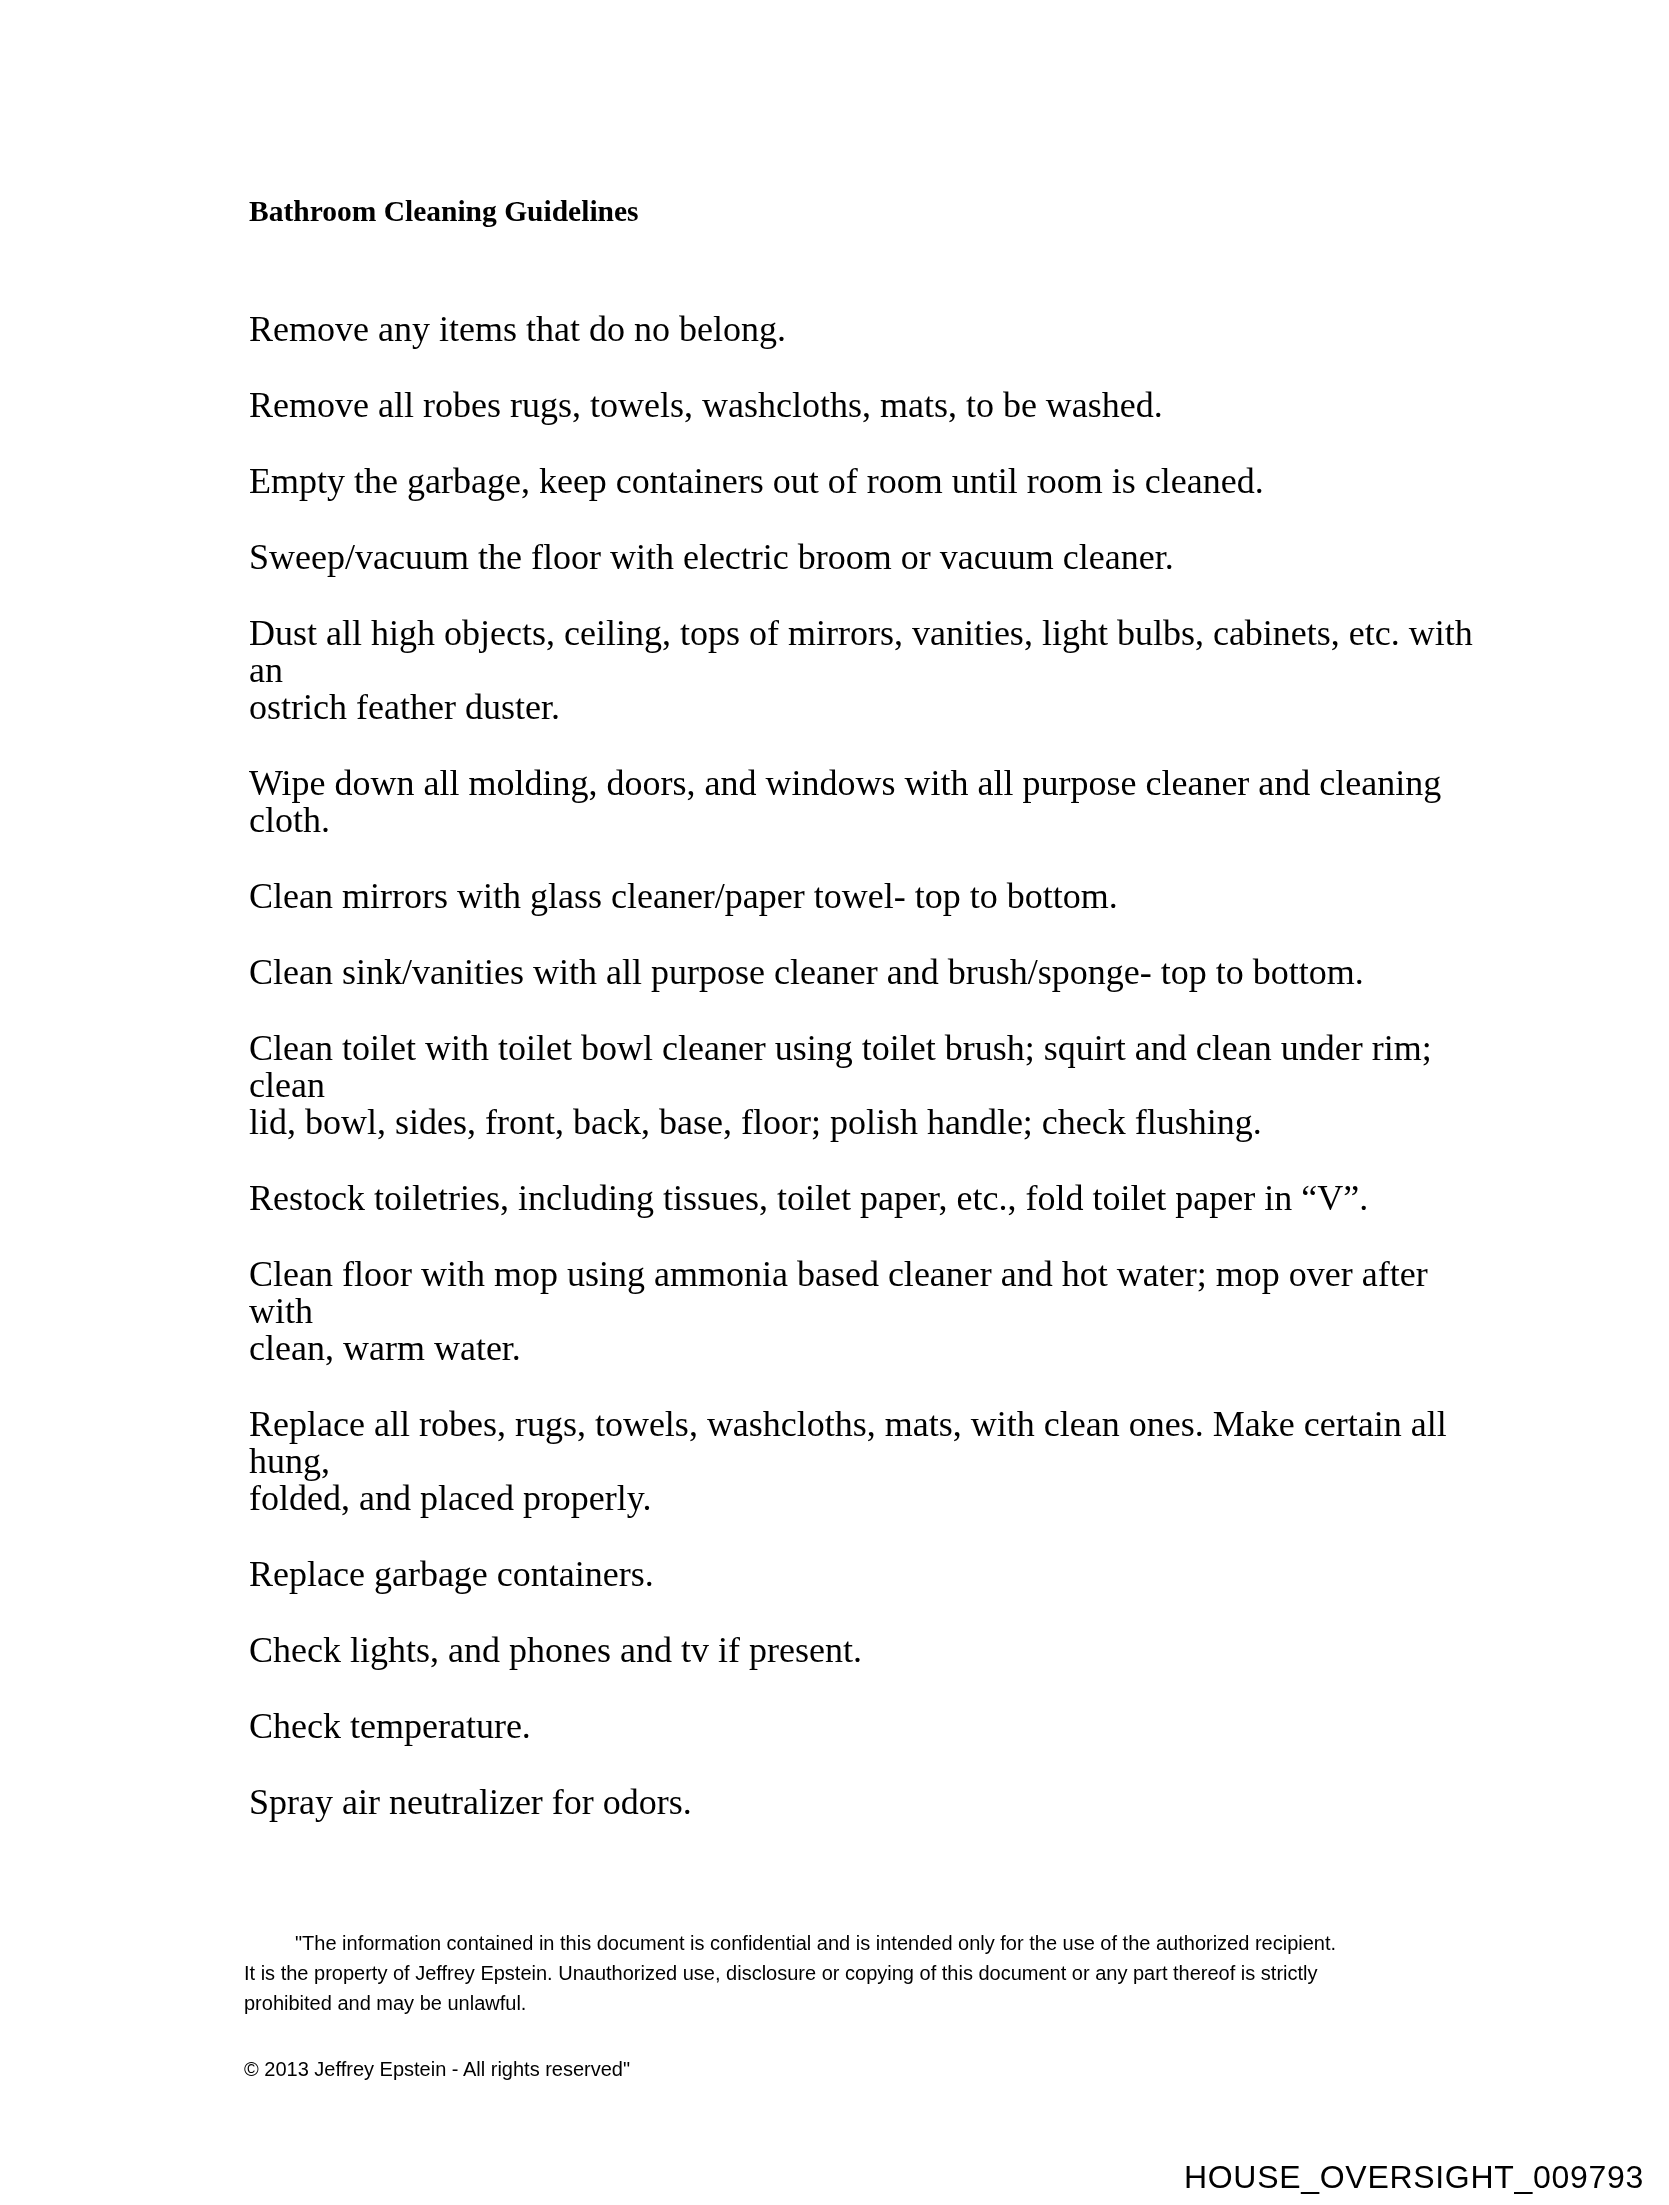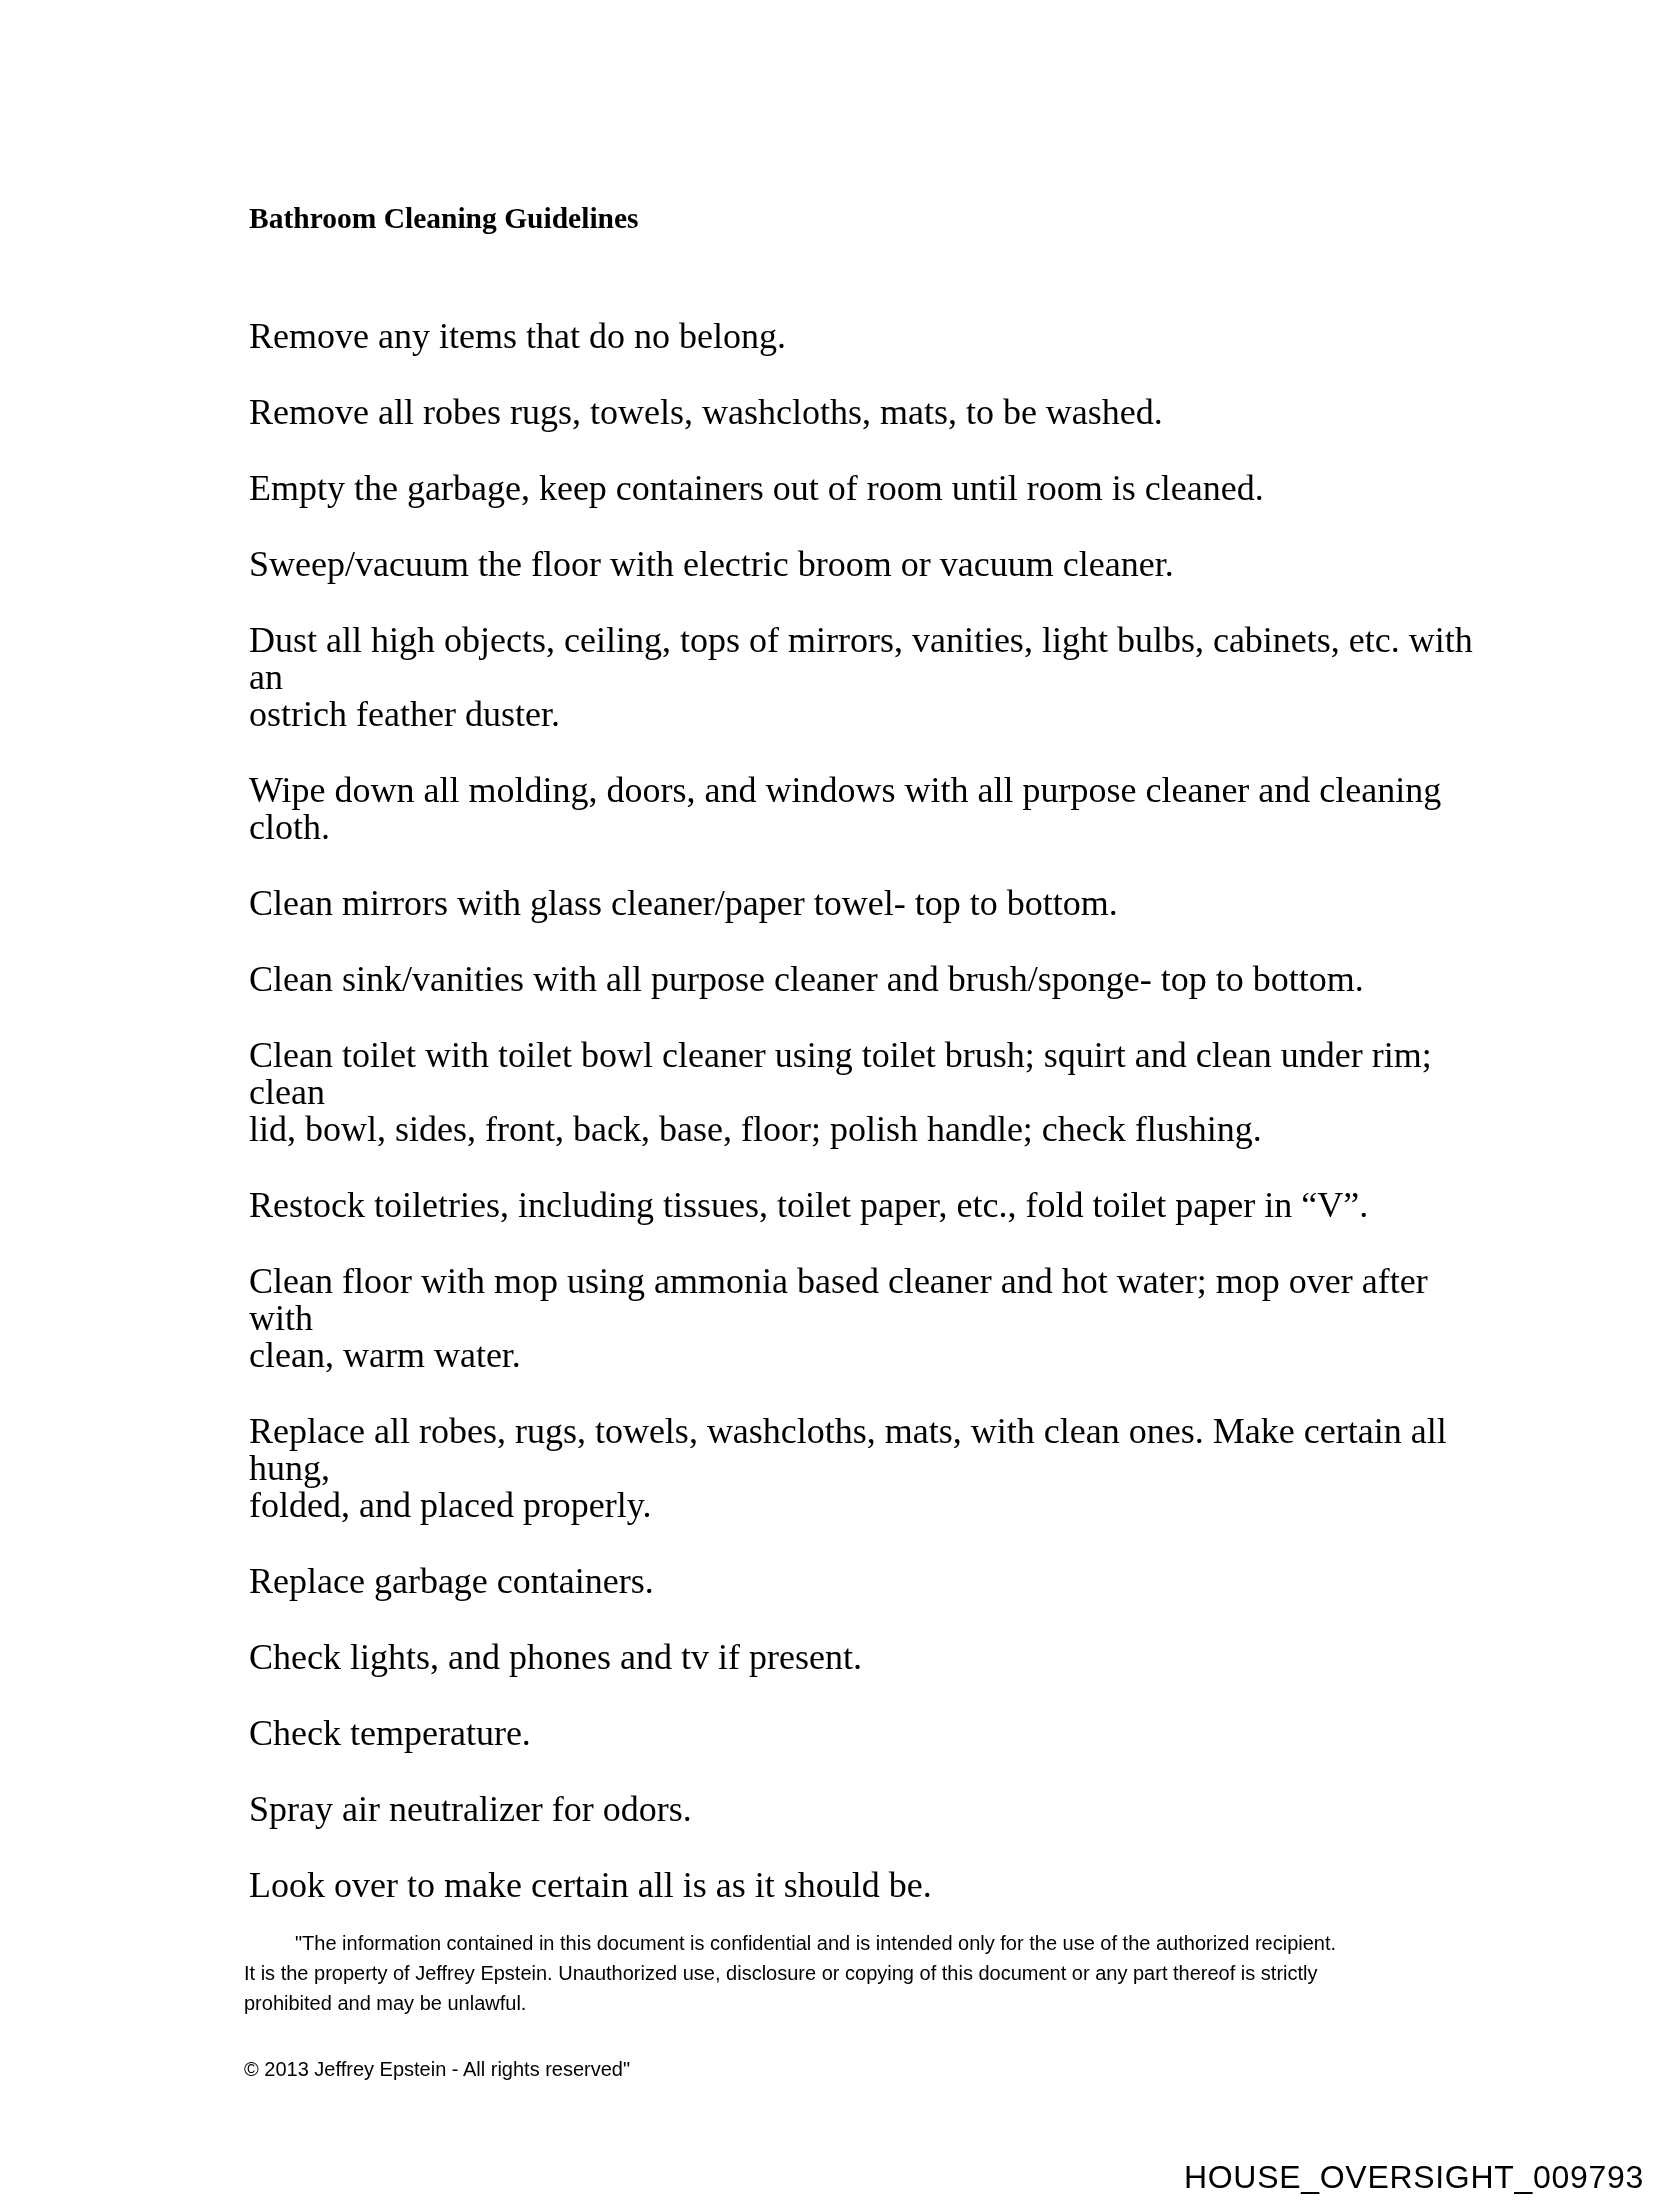--- a/index.html
+++ b/index.html
@@ -11,21 +11,21 @@
     position: relative;
     width: 1669px;
     height: 2205px;
     color: #000000;
     font-family: "Liberation Serif", serif;
     overflow: hidden;
   }
   .doc {
     position: absolute;
     left: 249px;
-    top: 200px;
+    top: 193px;
     width: 1231px;
   }
   .doc-title {
     font-size: 29.5px;
     font-weight: bold;
     line-height: 37px;
     margin: 0 0 81px 0;
   }
   .para {
     font-size: 36px;
@@ -79,21 +79,20 @@
 lid, bowl, sides, front, back, base, floor; polish handle; check flushing.</p>
   <p class="para">Restock toiletries, including tissues, toilet paper, etc., fold toilet paper in “V”.</p>
   <p class="para">Clean floor with mop using ammonia based cleaner and hot water; mop over after with
 clean, warm water.</p>
   <p class="para">Replace all robes, rugs, towels, washcloths, mats, with clean ones. Make certain all hung,
 folded, and placed properly.</p>
   <p class="para">Replace garbage containers.</p>
   <p class="para">Check lights, and phones and tv if present.</p>
   <p class="para">Check temperature.</p>
   <p class="para">Spray air neutralizer for odors.</p>
-  <p class="para">Look over to make certain all is as it should be.</p>
 </div>
 
 <div class="footer-block">
   <p class="confidentiality">"The information contained in this document is confidential and is intended only for the use of the authorized recipient.
 It is the property of Jeffrey Epstein. Unauthorized use, disclosure or copying of this document or any part thereof is strictly
 prohibited and may be unlawful.</p>
   <p class="copyright">© 2013 Jeffrey Epstein - All rights reserved"</p>
 </div>
 
 <div class="bates">HOUSE_OVERSIGHT_009793</div>

